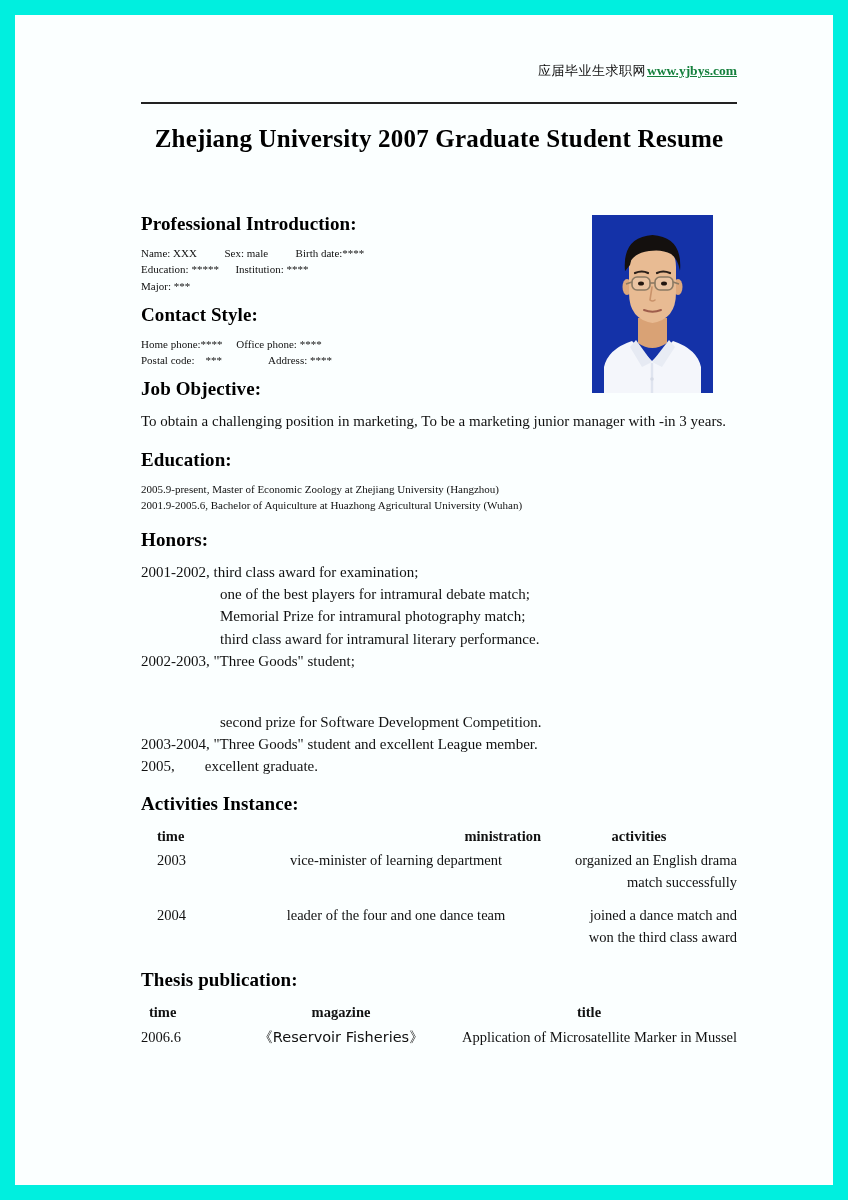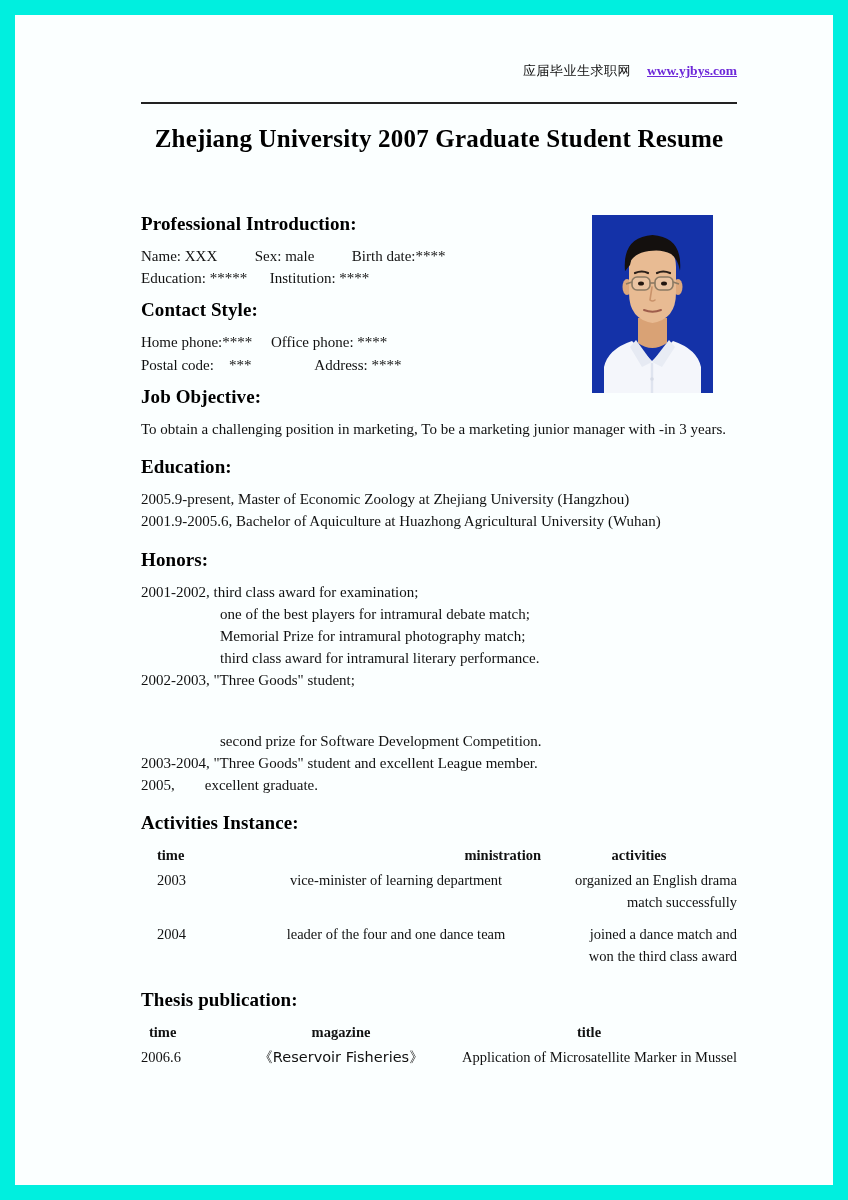--- a/index.html
+++ b/index.html
@@ -35,26 +35,26 @@
     font-size: 13.5px;
     color: #111;
     line-height: 1.2;
   }
   .doc-header .cjk {
     font-family: "DejaVu Sans", "Liberation Sans", sans-serif;
     font-size: 13px;
     letter-spacing: .5px;
   }
   .doc-header .site-url {
-    color: #6d28d9;
+    color: #15803d;
     text-decoration: underline;
     font-family: "Liberation Serif", serif;
     font-weight: bold;
     font-size: 13.5px;
-    margin-left: 16px;
+    margin-left: 1px;
   }
   .header-rule {
     position: absolute;
     left: 126px;
     top: 87px;
     width: 596px;
     height: 2px;
     background: #222;
   }
 
@@ -82,21 +82,21 @@
 
   h2.section-heading {
     margin: 0;
     font-size: 19px;
     font-weight: bold;
     letter-spacing: .1px;
     color: #000;
   }
 
   .body-line {
-    font-size: 15px;
+    font-size: 11px;
     line-height: 1.48;
     white-space: pre-wrap;
   }
 
   .para-justify {
     font-size: 15px;
     line-height: 1.5;
     text-align: justify;
     text-align-last: left;
   }
@@ -218,20 +218,21 @@
       <path d="M52 95 Q60.5 98.5 69 95" stroke="#9e5d4b" stroke-width="2" fill="none" stroke-linecap="round"></path>
     </svg>
   </div>
 
   <div class="content">
 
     <h2 class="section-heading">Professional Introduction:</h2>
     <div class="block-gap-s"></div>
     <div class="body-line">Name: XXX          Sex: male          Birth date:****</div>
     <div class="body-line">Education: *****      Institution: ****</div>
+    <div class="body-line">Major: ***</div>
 
     <div class="block-gap-s"></div>
 
     <h2 class="section-heading">Contact Style:</h2>
     <div class="block-gap-s"></div>
     <div class="body-line">Home phone:****     Office phone: ****</div>
     <div class="body-line">Postal code:    ***                 Address: ****</div>
 
     <div class="block-gap-s"></div>
 

